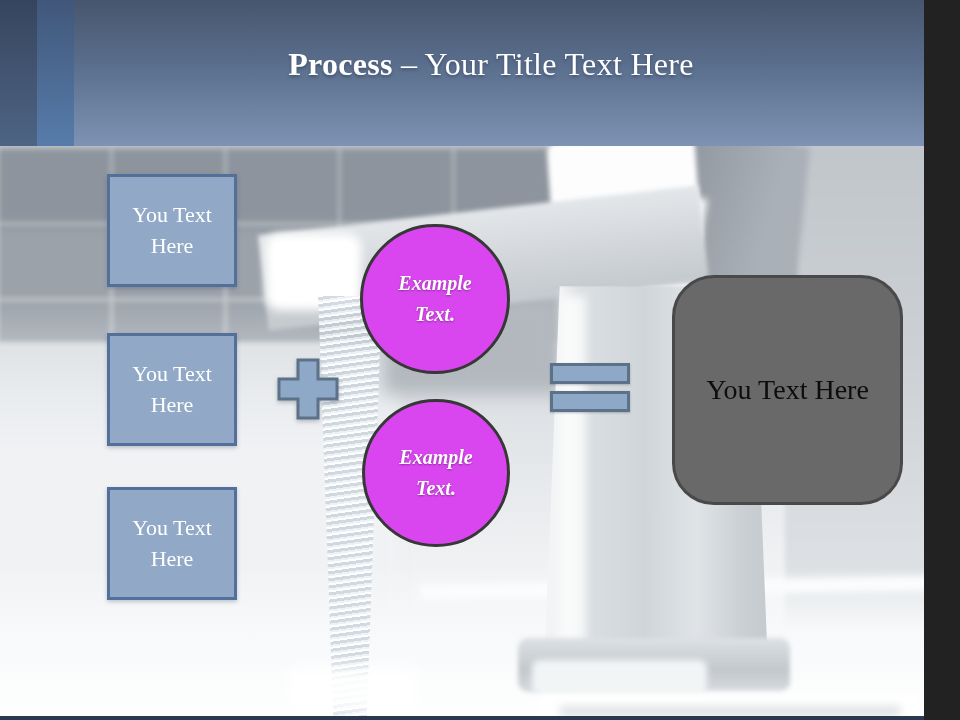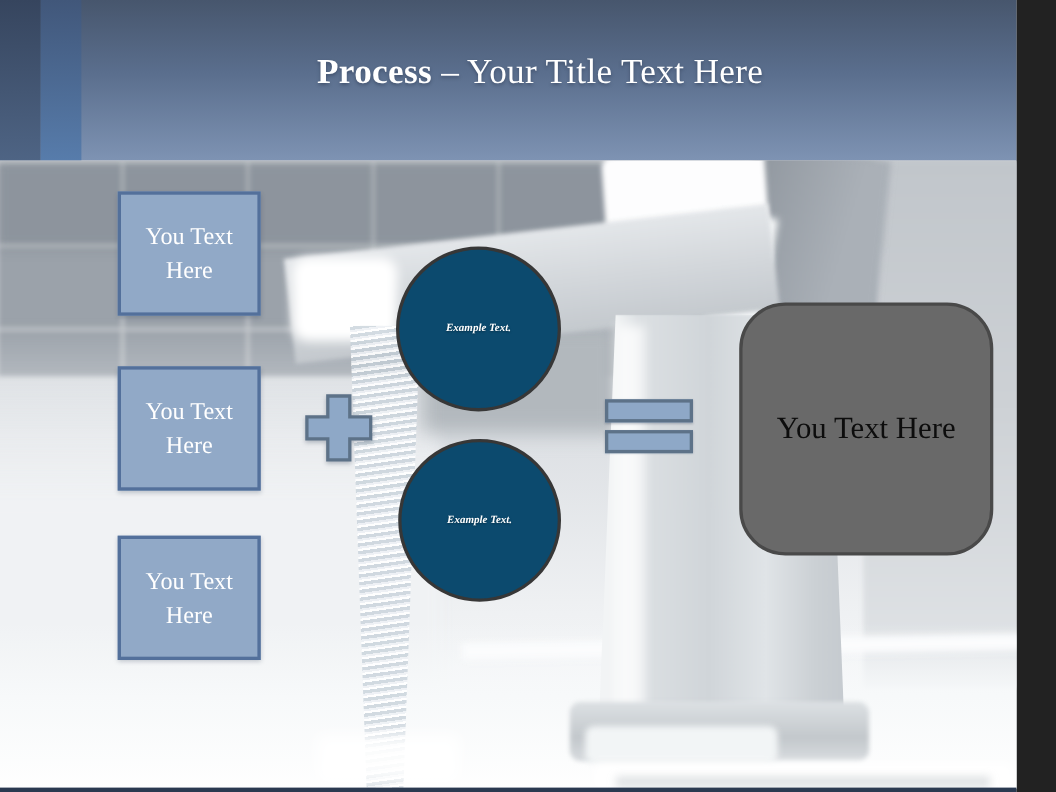--- a/index.html
+++ b/index.html
@@ -76,23 +76,23 @@
   .tbox span{display:block;width:100px;}
   .b1{top:174px;} .b2{top:333px;} .b3{top:487px;}
   .plus{position:absolute;left:277px;top:358px;width:62px;height:62px;
     filter:drop-shadow(0 2px 2px rgba(40,55,80,.3));}
   .equals{position:absolute;left:550px;top:363px;width:80px;height:49px;}
   .equals .bar{position:absolute;left:0;width:80px;height:21px;box-sizing:border-box;
     background:#8ea8c7;border:3px solid #5d7288;box-shadow:0 1px 2px rgba(40,55,80,.3);}
   .equals .bar1{top:0;} .equals .bar2{top:28px;}
   .circle{
     position:absolute;border-radius:50%;box-sizing:border-box;
-    background:#0c4a6e;border:3px solid #373737;
+    background:#d946ef;border:3px solid #373737;
     display:flex;align-items:center;justify-content:center;text-align:center;
-    color:#ffffff;font-weight:700;font-style:italic;font-size:10px;line-height:1.55;
+    color:#ffffff;font-weight:700;font-style:italic;font-size:20px;line-height:1.55;
     text-shadow:0 1px 2px rgba(0,0,0,.35);
   }
   .circle span{display:block;width:100px;}
   .c1{left:360px;top:224px;width:150px;height:150px;}
   .c2{left:362px;top:399px;width:148px;height:148px;}
   .result{
     position:absolute;left:672px;top:275px;width:231px;height:230px;box-sizing:border-box;
     background:#696969;border:3px solid #494949;border-radius:42px;
     display:flex;align-items:center;justify-content:center;text-align:center;
     color:#0d0d0d;font-size:28px;

